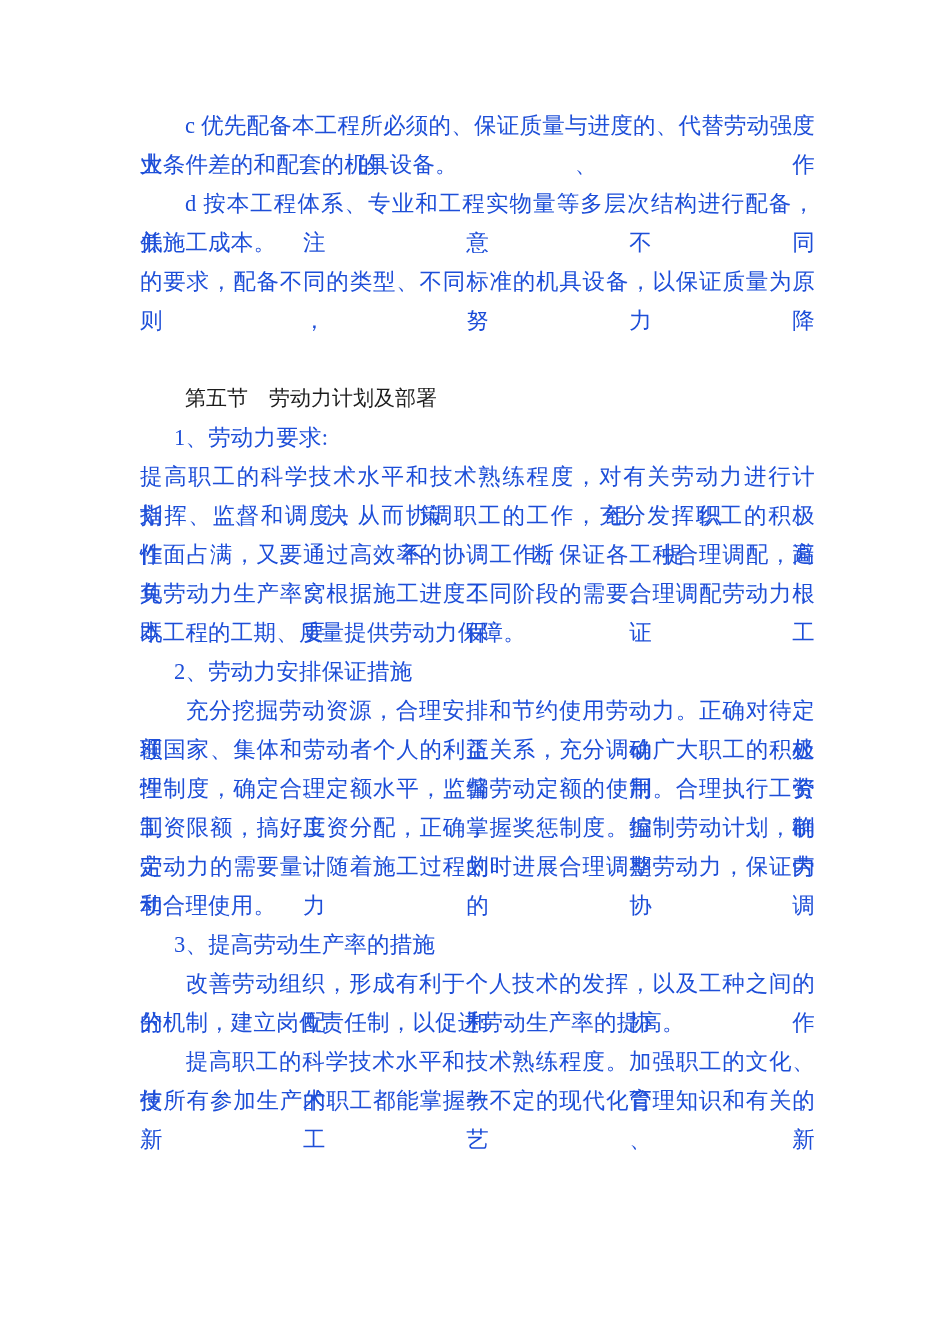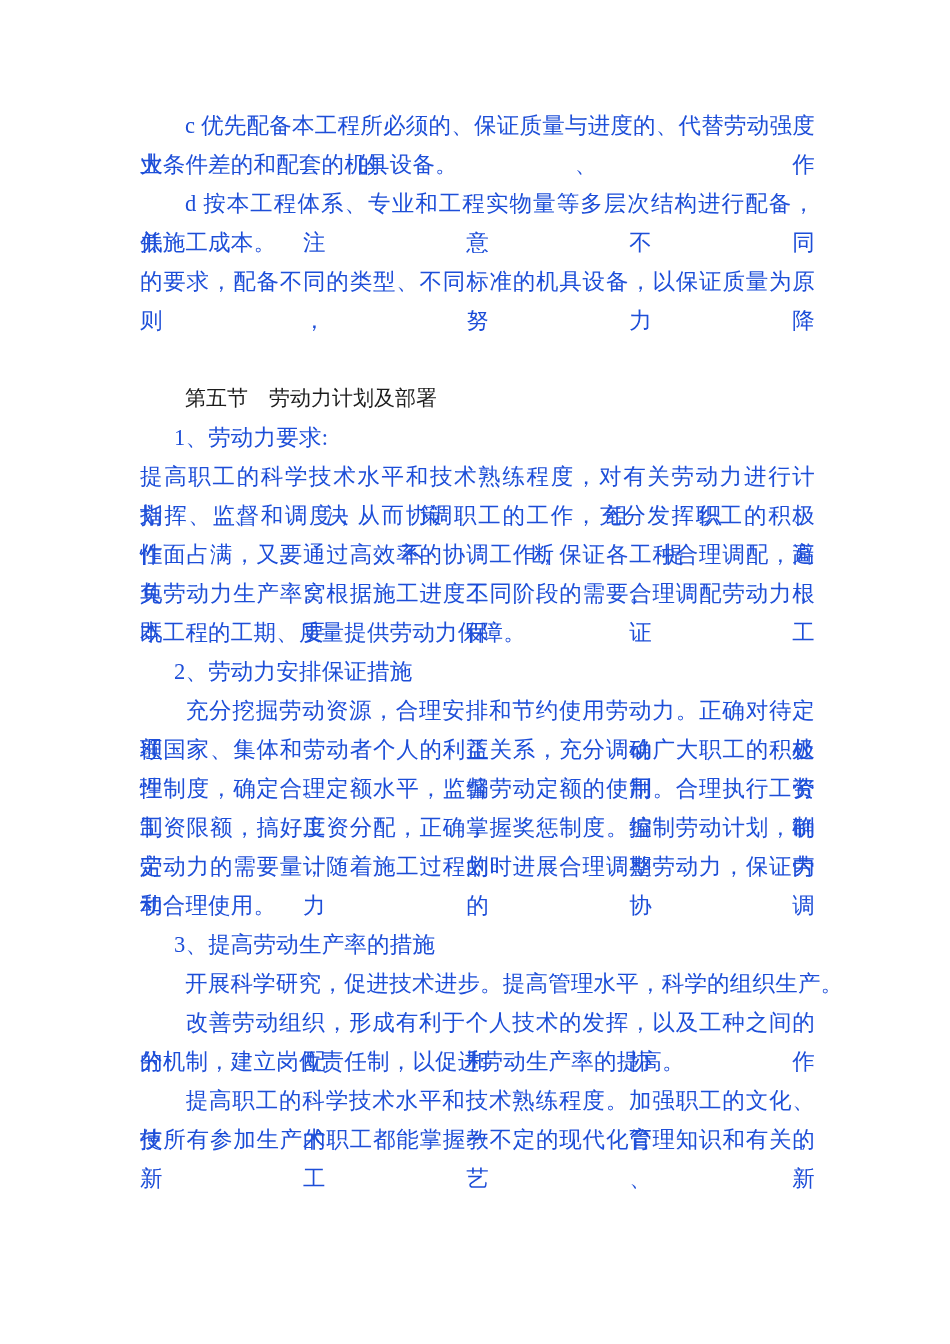--- a/index.html
+++ b/index.html
@@ -84,19 +84,18 @@
       <div class="line just"><span>其劳动力生产率。根据施工进度不同阶段的需要合理调配劳动力，既要保证工</span></div>
       <div class="line"><span>本工程的工期、质量提供劳动力保障。</span></div>
       <div class="line"><span class="lead-sm"></span><span>2、劳动力安排保证措施</span></div>
       <div class="line just"><span class="lead"></span><span>充分挖掘劳动资源，合理安排和节约使用劳动力。正确对待定额，正确处</span></div>
       <div class="line just"><span>理国家、集体和劳动者个人的利益关系，充分调动广大职工的积极性。编制劳</span></div>
       <div class="line just"><span>理制度，确定合理定额水平，监督劳动定额的使用。合理执行工资制度，控制</span></div>
       <div class="line just"><span>工资限额，搞好工资分配，正确掌握奖惩制度。编制劳动计划，确定计划期内</span></div>
       <div class="line just"><span>劳动力的需要量，随着施工过程的时进展合理调整劳动力，保证劳动力的协调</span></div>
       <div class="line"><span>和合理使用。</span></div>
       <div class="line"><span class="lead-sm"></span><span>3、提高劳动生产率的措施</span></div>
-      <div class="line"><span class="lead"></span><span>开展科学研究，促进技术进步。提高管理水平，科学的组织生产。</span></div>
       <div class="line just"><span class="lead"></span><span>改善劳动组织，形成有利于个人技术的发挥，以及工种之间的分配和协作</span></div>
       <div class="line"><span>的机制，建立岗位责任制，以促进劳动生产率的提高。</span></div>
       <div class="line just"><span class="lead"></span><span>提高职工的科学技术水平和技术熟练程度。加强职工的文化、技术教育，</span></div>
       <div class="line just"><span>使所有参加生产的职工都能掌握一不定的现代化管理知识和有关的新工艺、新</span></div>
     </div>
 </div>
 
 </body></html>

